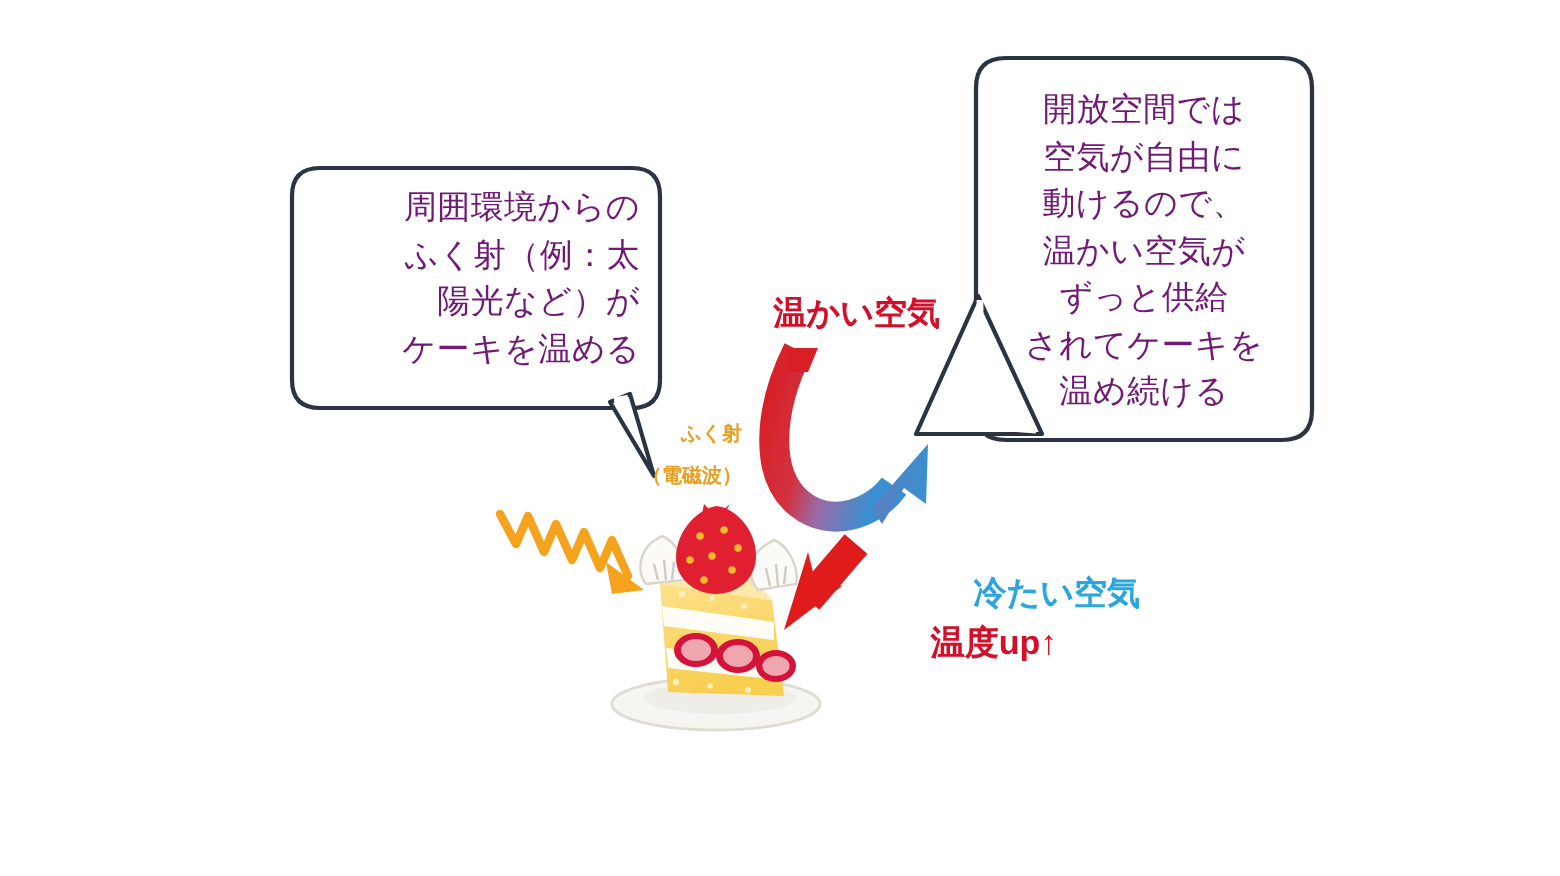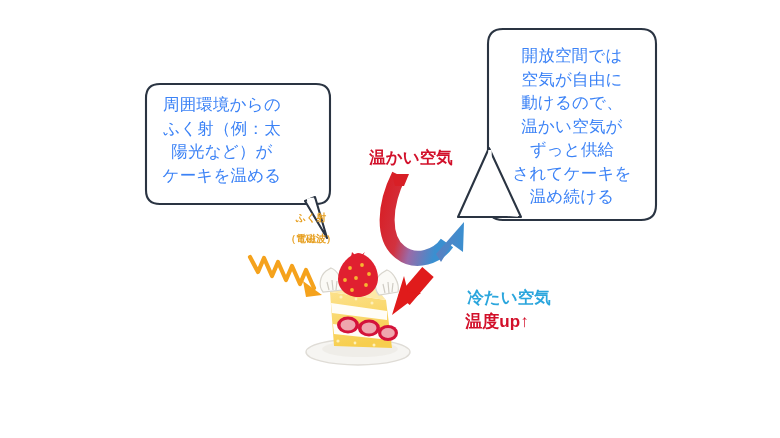--- a/index.html
+++ b/index.html
@@ -21,42 +21,43 @@
   #art {
     position: absolute;
     left: 0;
     top: 0;
     width: 780px;
     height: 438px;
   }
   .bubble-text {
     position: absolute;
     text-align: center;
-    color: #3b82f6;
+    color: #701a75;
     font-size: 16.5px;
     line-height: 23.5px;
     letter-spacing: 0.2px;
     white-space: pre;
     pointer-events: none;
   }
   #bubble-left-text {
-    left: 136px;
+    left: 148px;
     top: 93px;
     width: 172px;
+    text-align: right;
   }
   #bubble-right-text {
     left: 492px;
     top: 44px;
     width: 160px;
   }
   .cap {
     position: absolute;
     font-weight: bold;
     white-space: pre;
-    text-align: center;
+    text-align: right;
     line-height: 21px;
   }
   #label-radiation {
     left: 251px;
     top: 207px;
     width: 120px;
     color: #e7a022;
     font-size: 10px;
   }
   #label-warm-air {

